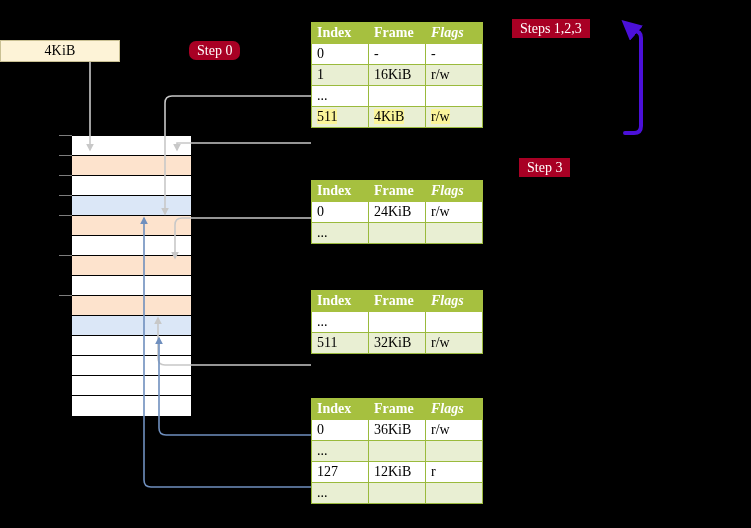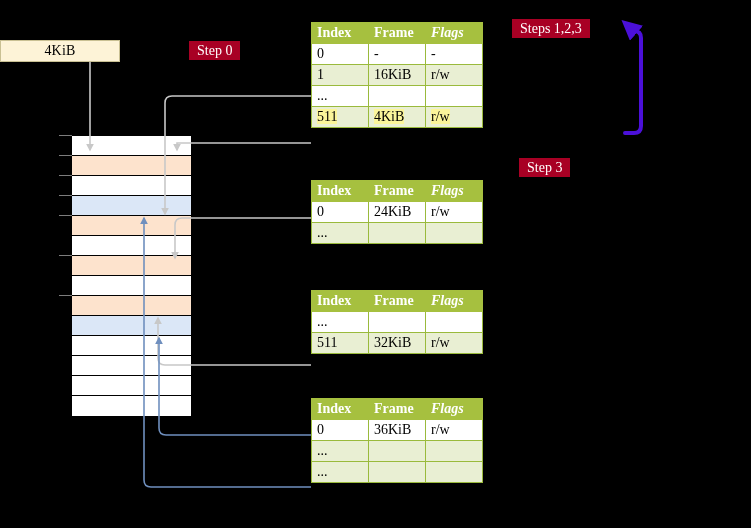--- a/index.html
+++ b/index.html
@@ -255,29 +255,34 @@
         <tr class="row-odd">
           <td class="c-index">0</td>
           <td class="c-frame">36KiB</td>
           <td class="c-flags">r/w</td>
         </tr>
         <tr class="row-even">
           <td class="c-index">...</td>
           <td class="c-frame"></td>
           <td class="c-flags"></td>
         </tr>
+        <tr class="row-odd">
+          <td class="c-index">127</td>
+          <td class="c-frame">12KiB</td>
+          <td class="c-flags">r</td>
+        </tr>
         <tr class="row-even">
           <td class="c-index">...</td>
           <td class="c-frame"></td>
           <td class="c-flags"></td>
         </tr>
       </tbody>
     </table>
 
-  <div class="badge badge-red" style="left:189px; top:41px;">Step 0</div>
+  <div class="badge badge-red" style="left:189px; top:41px;border-radius:7px;">Step 0</div>
   <div class="badge badge-red" style="left:512px; top:19px;">Steps 1,2,3</div>
   <div class="badge badge-red" style="left:519px; top:158px;">Step 3</div>
 
   <svg id="wire-layer" width="751" height="528" viewBox="0 0 751 528">
     <defs>
       <marker id="arrow-gray" viewBox="0 0 10 10" refX="8" refY="5" markerWidth="5" markerHeight="5" orient="auto-start-reverse">
         <path d="M 0 0 L 10 5 L 0 10 z" fill="#c8c8c8"></path>
       </marker>
       <marker id="arrow-blue" viewBox="0 0 10 10" refX="8" refY="5" markerWidth="5" markerHeight="5" orient="auto-start-reverse">
         <path d="M 0 0 L 10 5 L 0 10 z" fill="#6f8fbe"></path>

